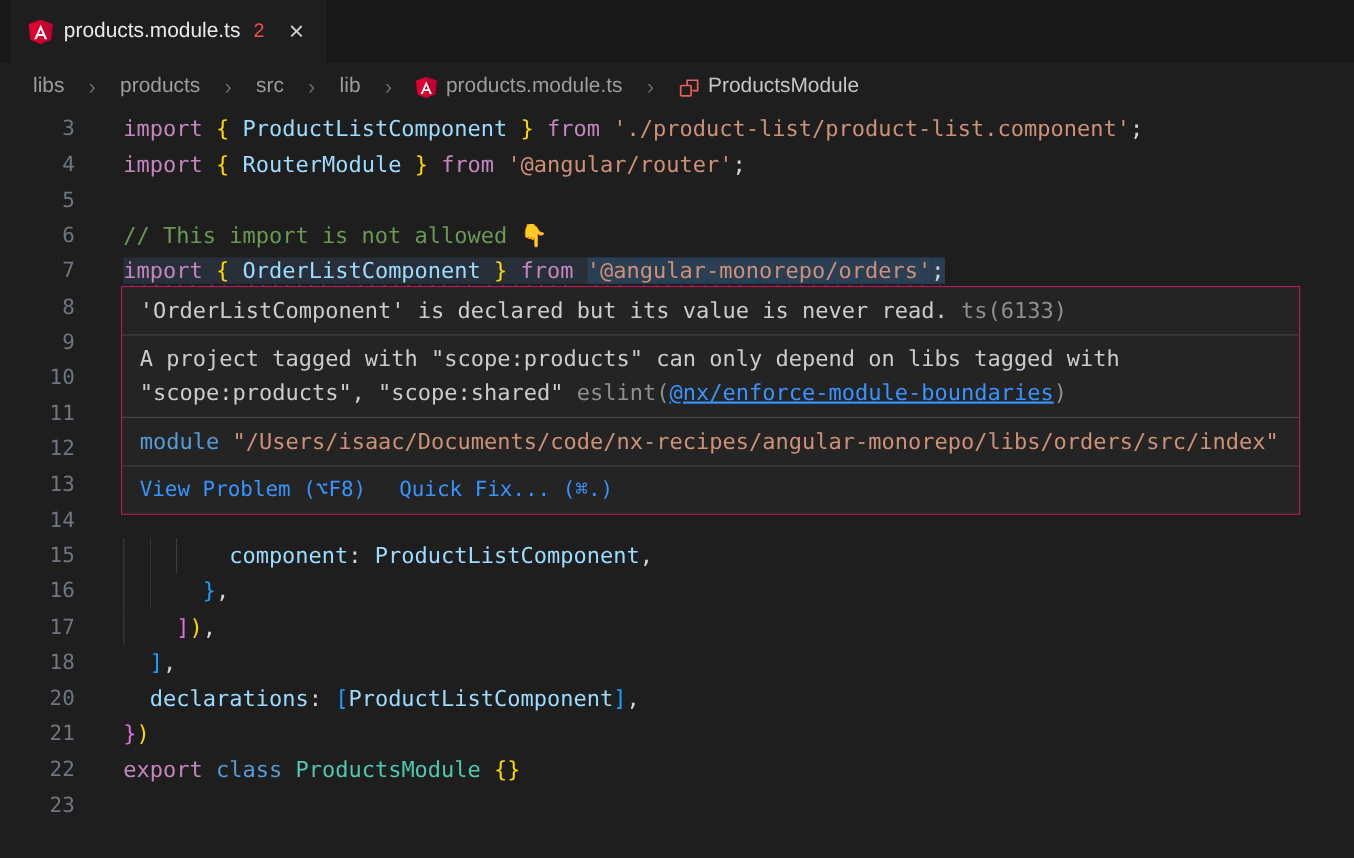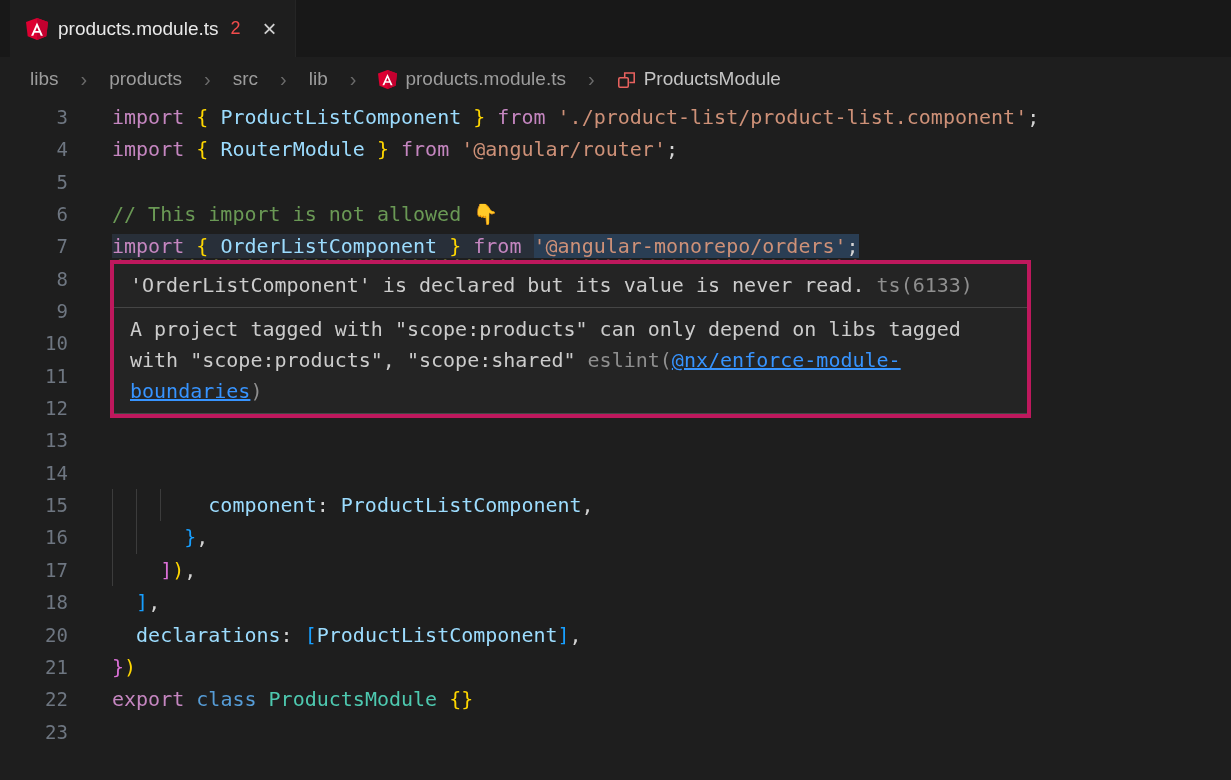--- a/index.html
+++ b/index.html
@@ -54,22 +54,22 @@
   .tok.ind.g { box-shadow:inset 1px 0 0 #3c3c3c; }
 
   .tok.hl  { background:rgba(70,95,130,0.28); }
   .tok.sel { background:rgba(52,90,130,0.55); }
   .tok.warnsq { text-decoration:underline wavy #c2c24a;
                 text-decoration-thickness:1.5px; text-underline-offset:6px; }
   .tok.errsq  { text-decoration:underline wavy #f14c4c;
                 text-decoration-thickness:1.5px; text-underline-offset:6px; }
 
   
-  .hover { position:absolute; left:110px; top:159px; width:921px; z-index:10;
-           background:#242424; border:4px solid #be185d;
+  .hover { position:absolute; left:110px; top:159px; width:1072px; z-index:10;
+           background:#242424; border:1px solid #be185d;
            font-family:"DejaVu Sans Mono", monospace; font-size:20px; line-height:31px; }
   .hv-sec { padding:6px 16px; border-bottom:1px solid #454545; color:#cccccc;
             white-space:pre-wrap; overflow-wrap:break-word; }
   .hv-src { color:#8f8f8f; }
   .hv-link { color:#3794ff; text-decoration:underline; cursor:pointer; }
   .hv-kw  { color:#569CD6; }
   .hv-str { color:#CE9178; }
   .hv-actions { padding:6px 16px; display:flex; gap:30px; font-size:19px; }
   .hv-actions a { color:#3794ff; cursor:pointer; text-decoration:none; }
 </style>
@@ -202,14 +202,19 @@
       </div>
       <div class="line">
         <span class="ln">23</span>
         <span class="lc"></span>
       </div>
     </div>
 
   <div class="hover">
     <div class="hv-sec"><span>'OrderListComponent' is declared but its value is never read.</span><span class="hv-src"> ts(6133)</span></div>
     <div class="hv-sec"><span>A project tagged with "scope:products" can only depend on libs tagged with "scope:products", "scope:shared" </span><span class="hv-src">eslint(</span><a class="hv-link">@nx/enforce-module-boundaries</a><span class="hv-src">)</span></div>
+    <div class="hv-sec"><span class="hv-kw">module </span><span class="hv-str">"/Users/isaac/Documents/code/nx-recipes/angular-monorepo/libs/orders/src/index"</span></div>
+    <div class="hv-actions">
+      <a>View Problem (⌥F8)</a>
+      <a>Quick Fix... (⌘.)</a>
+    </div>
   </div>
 </div>
 
 </body></html>

